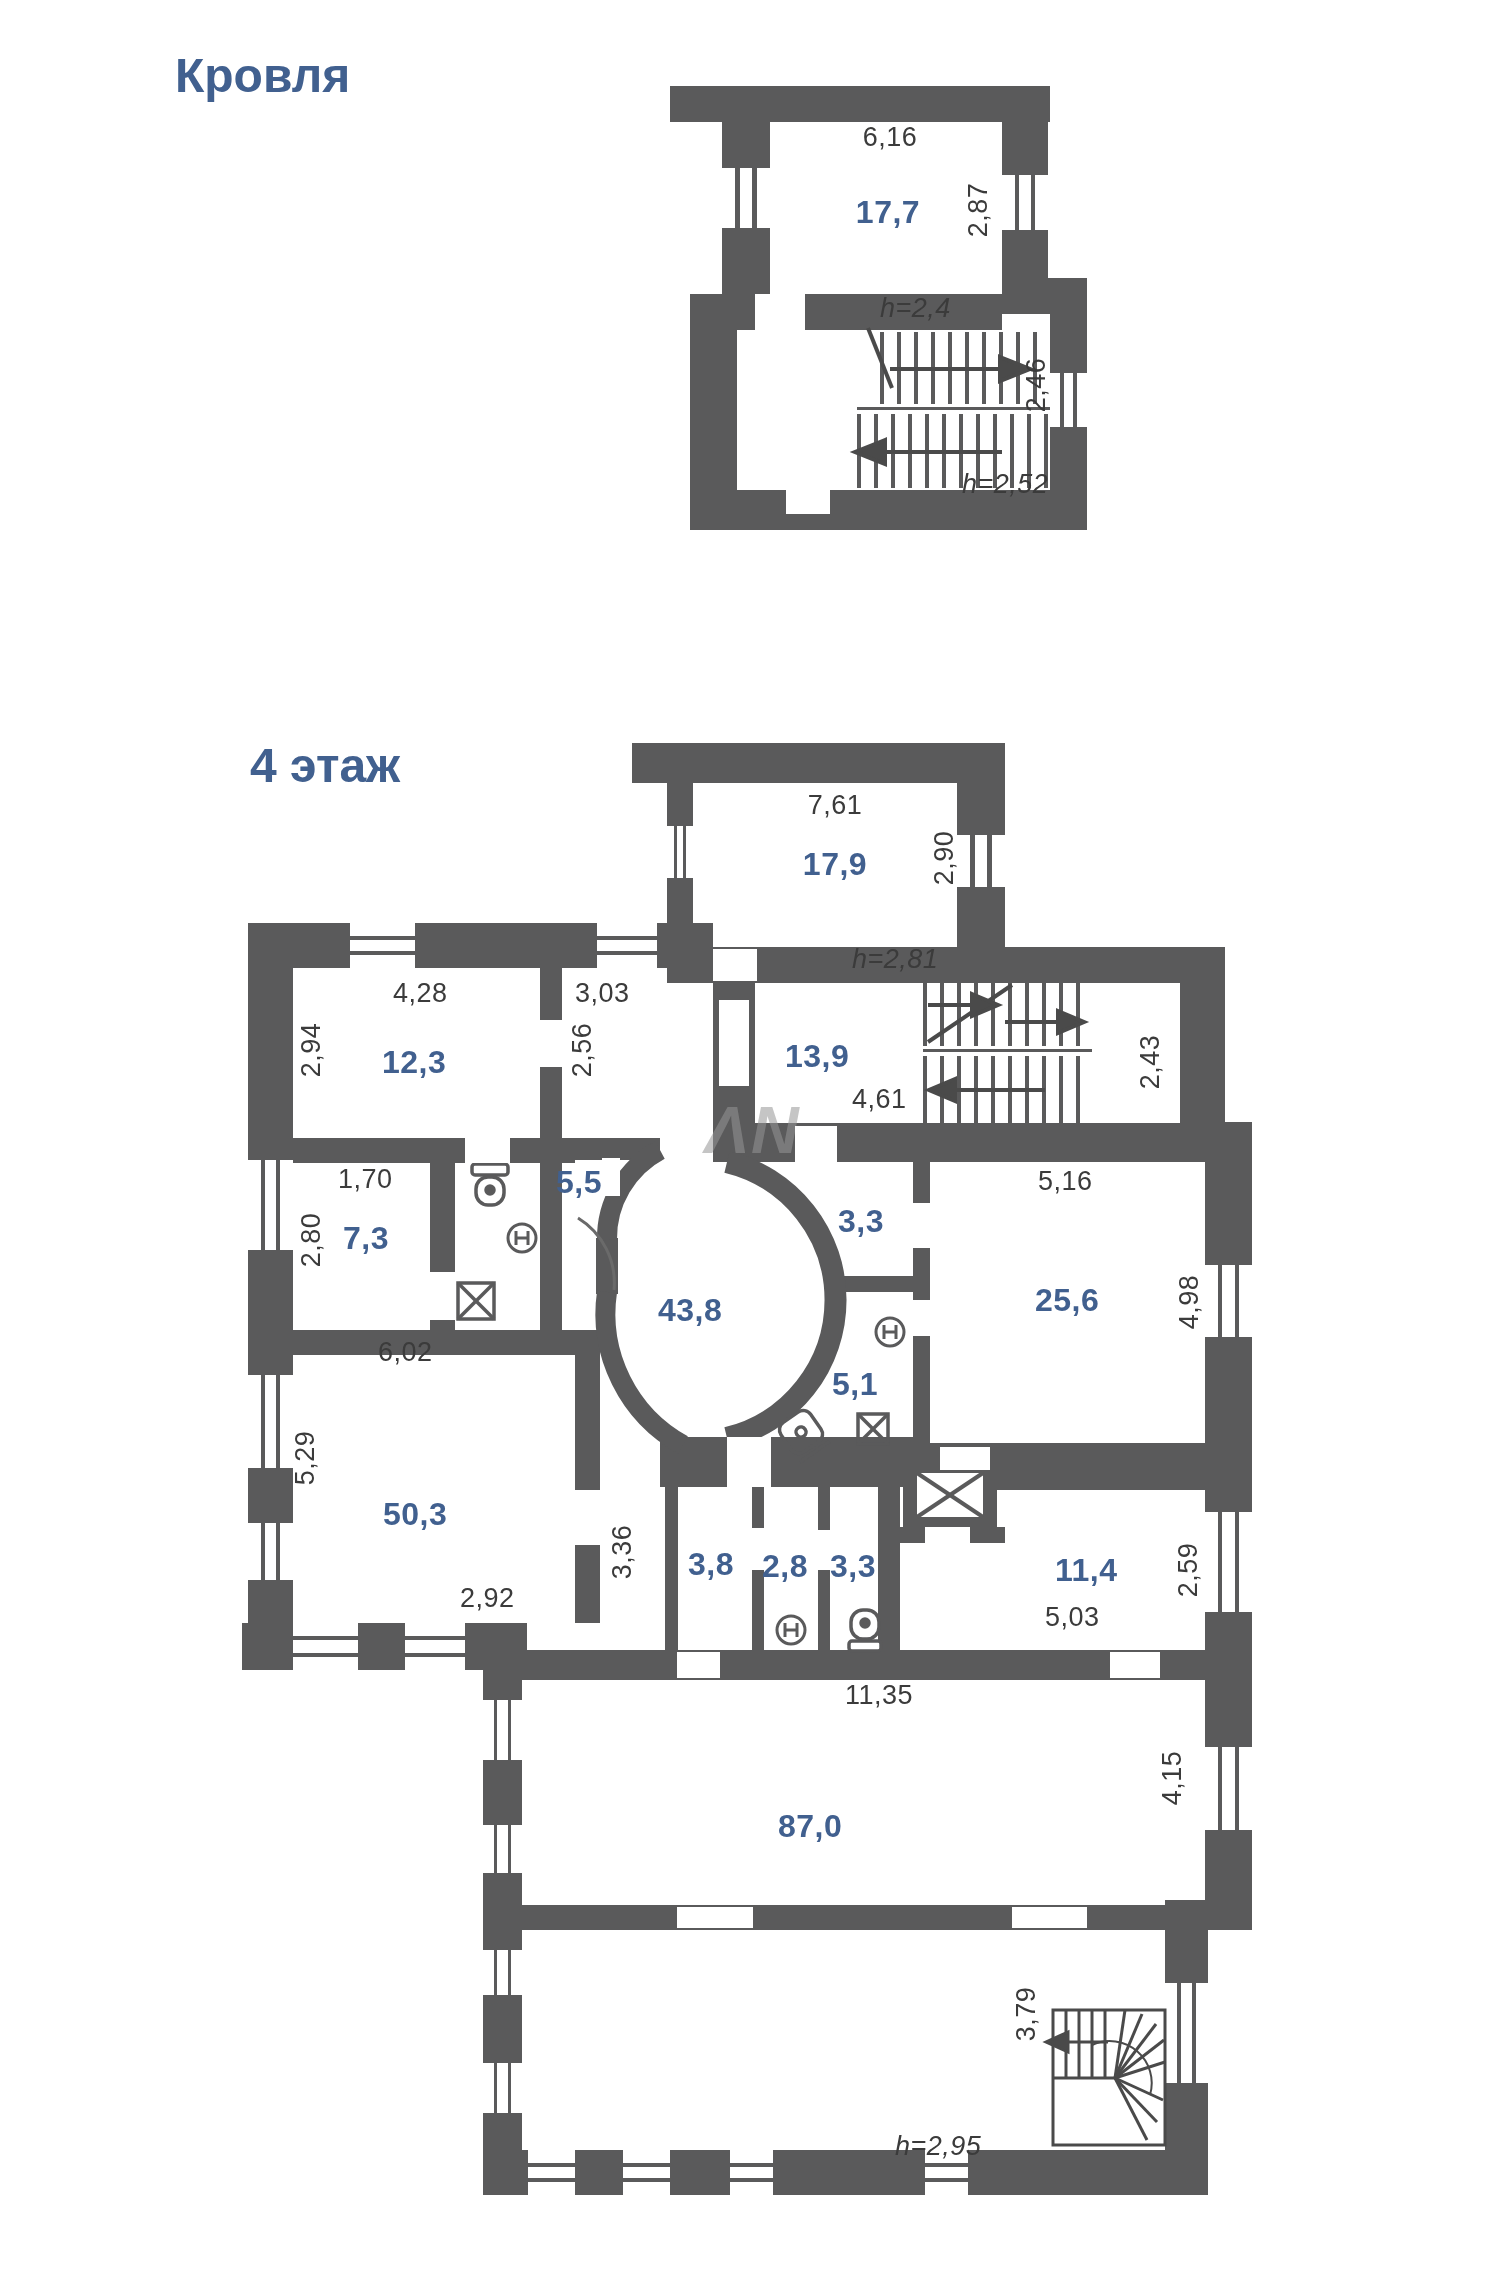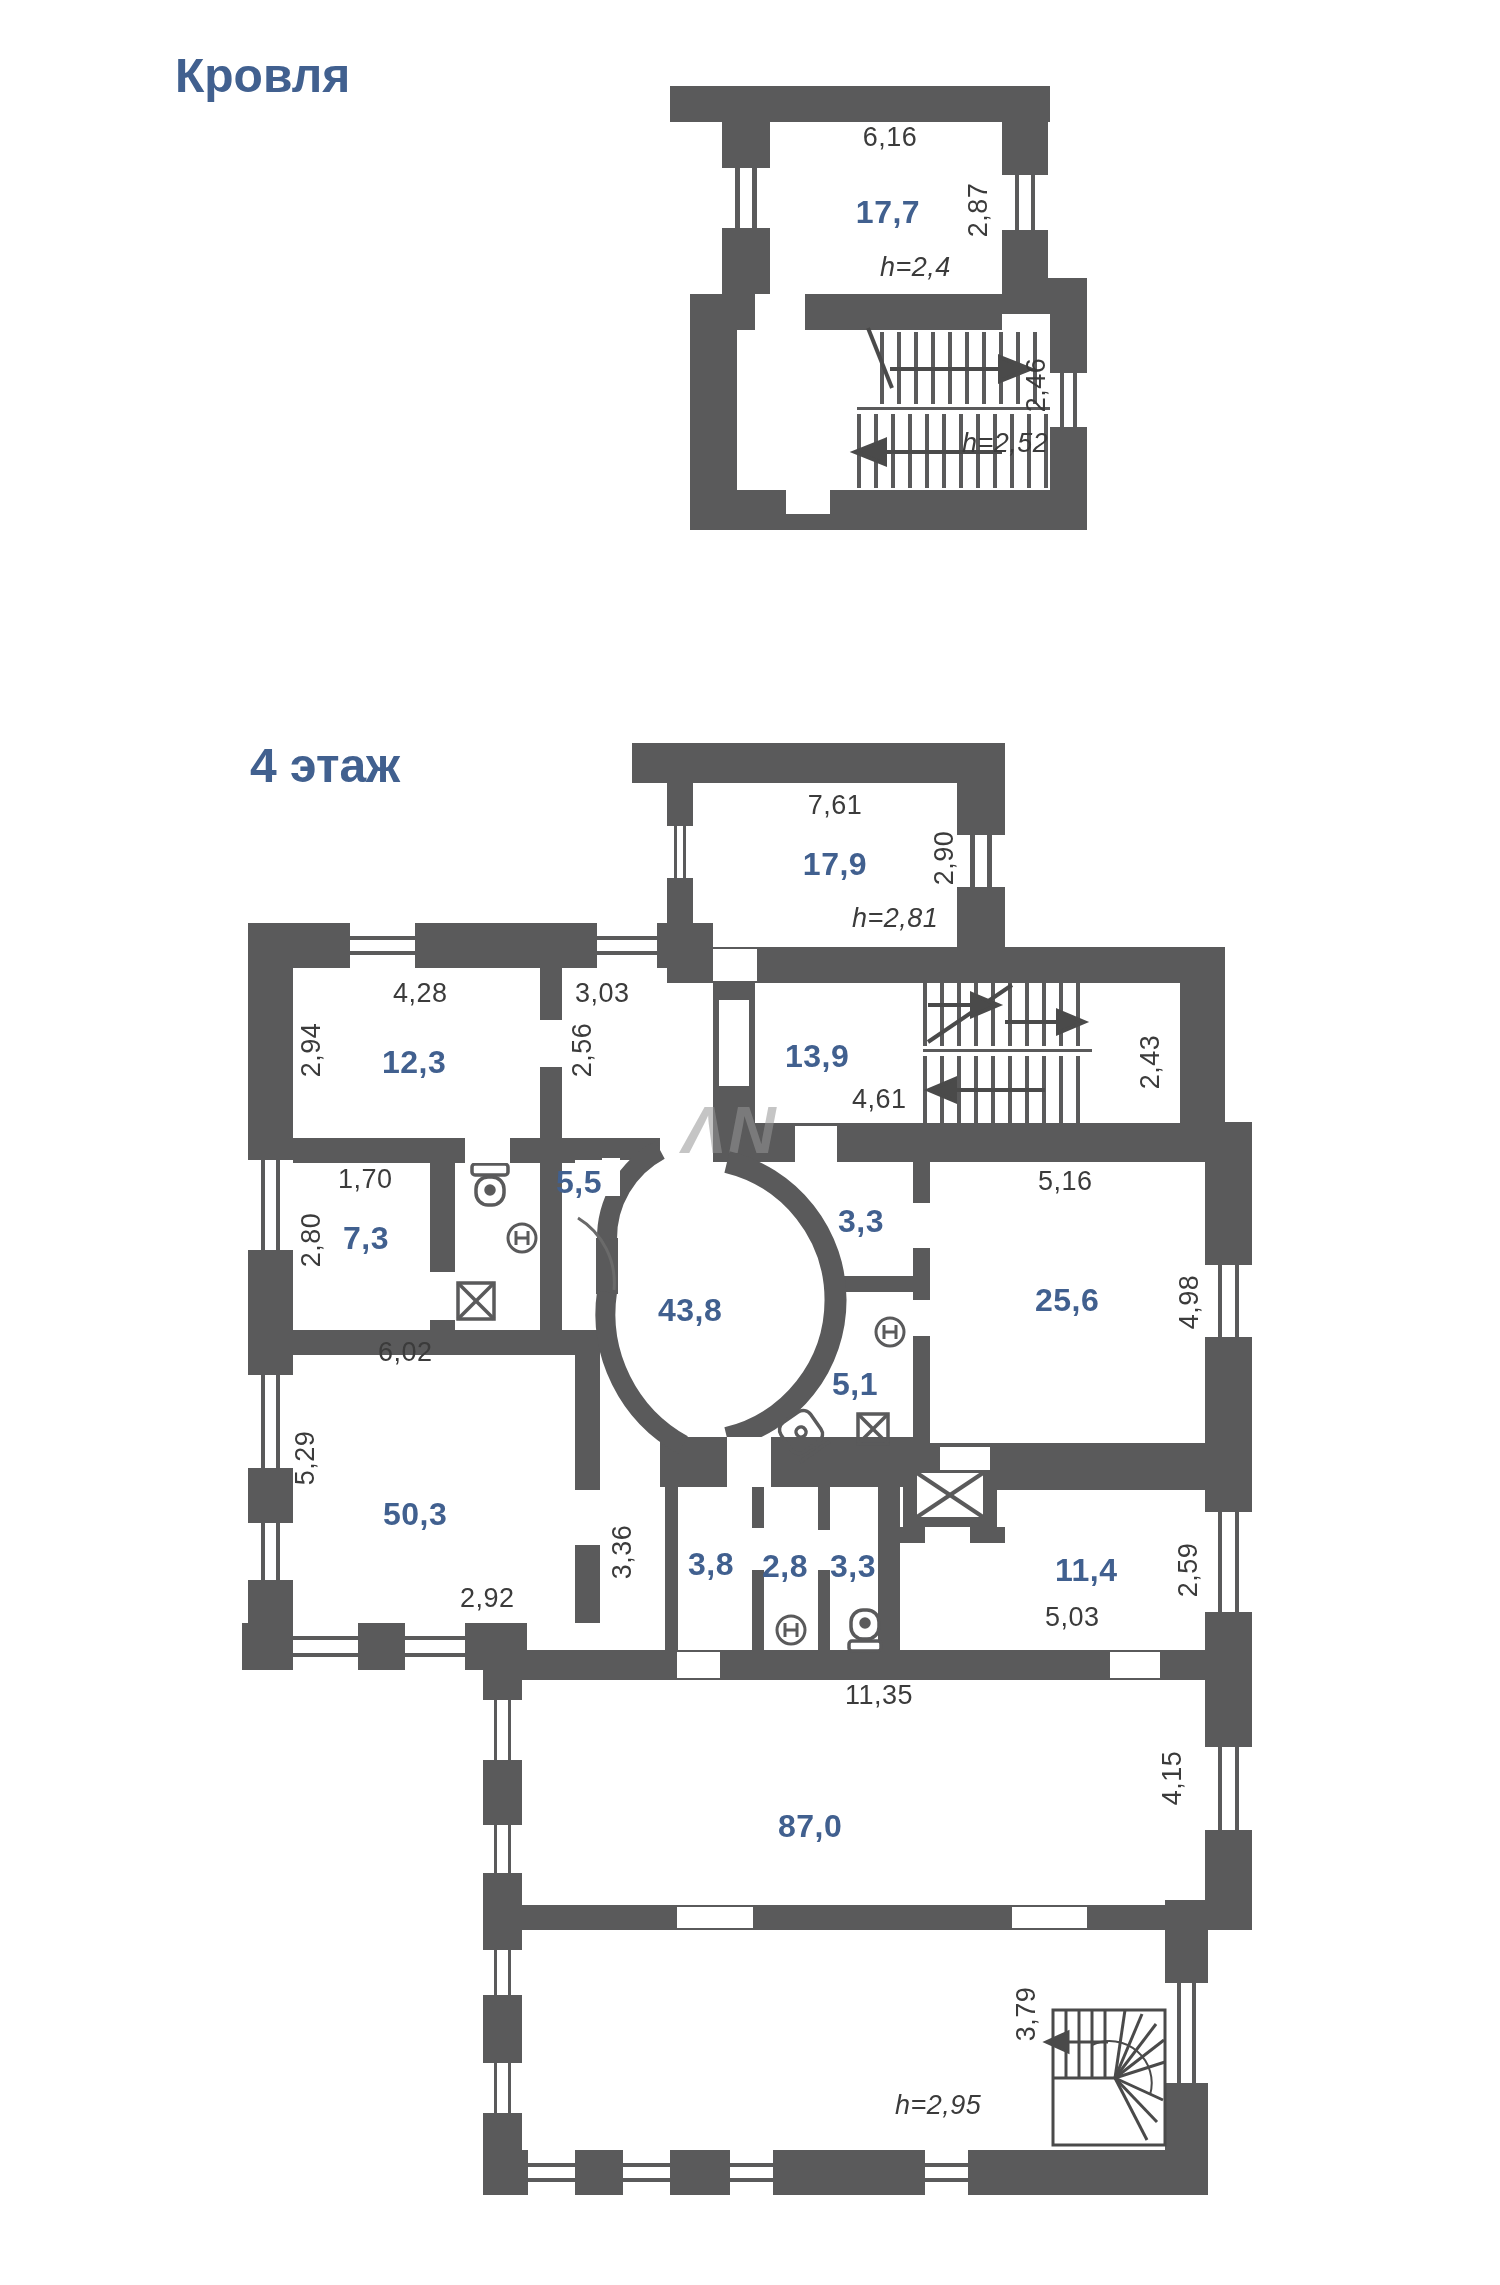--- a/index.html
+++ b/index.html
@@ -7,21 +7,21 @@
         font-family:"Liberation Sans",sans-serif;}
   .w{position:absolute;display:block;background:#5a5a5b;}
   .g{position:absolute;display:block;background:#ffffff;}
   .tread{position:absolute;display:block;background:repeating-linear-gradient(to right,#5a5a5b 0 4px,#ffffff 4px 17px);}
   .sep{position:absolute;display:block;background:linear-gradient(to bottom,#ffffff 0 3px,#5a5a5b 3px 6px,#ffffff 6px 100%);}
   .winH{background:linear-gradient(to bottom,#fff 0 28%,#5a5a5b 28% 37%,#fff 37% 63%,#5a5a5b 63% 72%,#fff 72% 100%);}
   .winV{background:linear-gradient(to right,#fff 0 28%,#5a5a5b 28% 37%,#fff 37% 63%,#5a5a5b 63% 72%,#fff 72% 100%);}
   .lbl{position:absolute;color:#3b3b3b;font-size:27px;white-space:nowrap;letter-spacing:.5px;}
   .vd{transform:translate(-50%,-50%) rotate(-90deg);}
   .area{color:#41608f;font-weight:bold;font-size:32px;}
-  .ceil{font-style:italic;}
+  .ceil{font-style:italic;margin-top:41px;}
   .title{position:absolute;color:#41608f;font-weight:bold;font-size:48px;white-space:nowrap;}
   .ctr{text-align:center;}
   .wm{position:absolute;color:rgba(150,150,150,.55);font-size:66px;font-weight:bold;font-style:italic;letter-spacing:2px;}
   svg{position:absolute;left:0;top:0;}
 </style>
 </head>
 <body>
 
 <div id="plan">
 
@@ -99,21 +99,21 @@
   <i class="w" style="left:522px;top:1905px;width:683px;height:25px"></i>
   <i class="w" style="left:1165px;top:1900px;width:87px;height:30px"></i>
   <i class="w" style="left:1165px;top:1930px;width:43px;height:265px"></i>
   <i class="w winV" style="left:1165px;top:1983px;width:43px;height:100px"></i>
   <i class="w" style="left:483px;top:2150px;width:725px;height:45px"></i>
   <i class="w winH" style="left:528px;top:2150px;width:47px;height:45px"></i>
   <i class="w winH" style="left:623px;top:2150px;width:47px;height:45px"></i>
   <i class="w winH" style="left:730px;top:2150px;width:43px;height:45px"></i>
   <i class="w winH" style="left:925px;top:2150px;width:43px;height:45px"></i>
 
-  <div class="wm" style="left:682px;top:1092px">ΛN</div>
+  <div class="wm" style="left:705px;top:1092px">ΛN</div>
 
   <svg width="1500" height="2285" viewBox="0 0 1500 2285">
 
     <g stroke="#4a4a4a" stroke-width="4" fill="#4a4a4a">
       <line x1="868" y1="328" x2="892" y2="388"></line>
       <line x1="890" y1="369" x2="1000" y2="369"></line>
       <polygon points="1000,357 1030,369 1000,381"></polygon>
       <line x1="1002" y1="452" x2="885" y2="452"></line>
       <polygon points="885,440 855,452 885,464"></polygon>
     </g>

